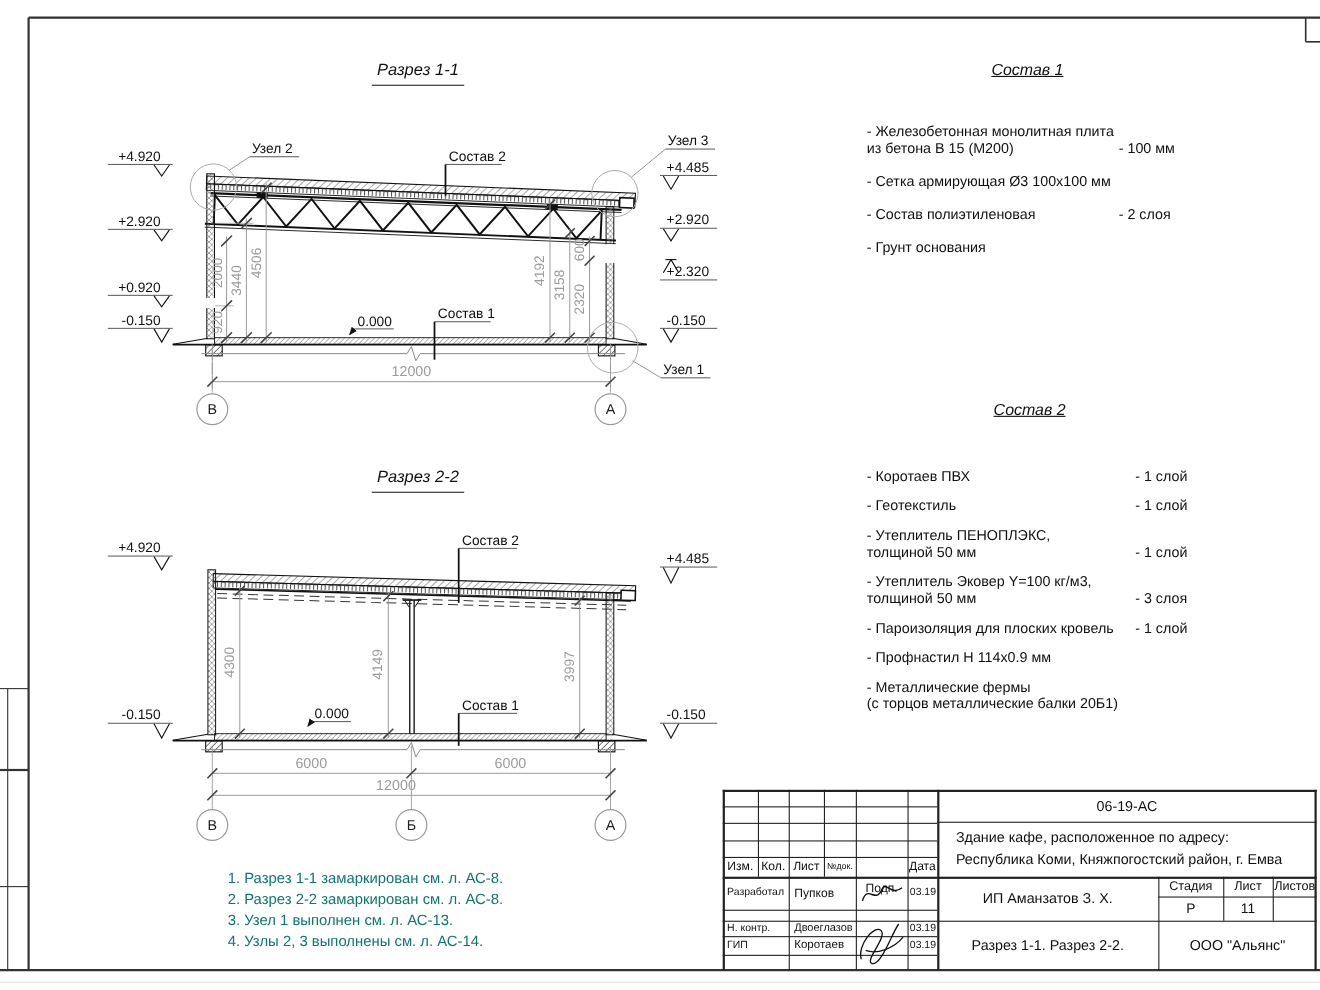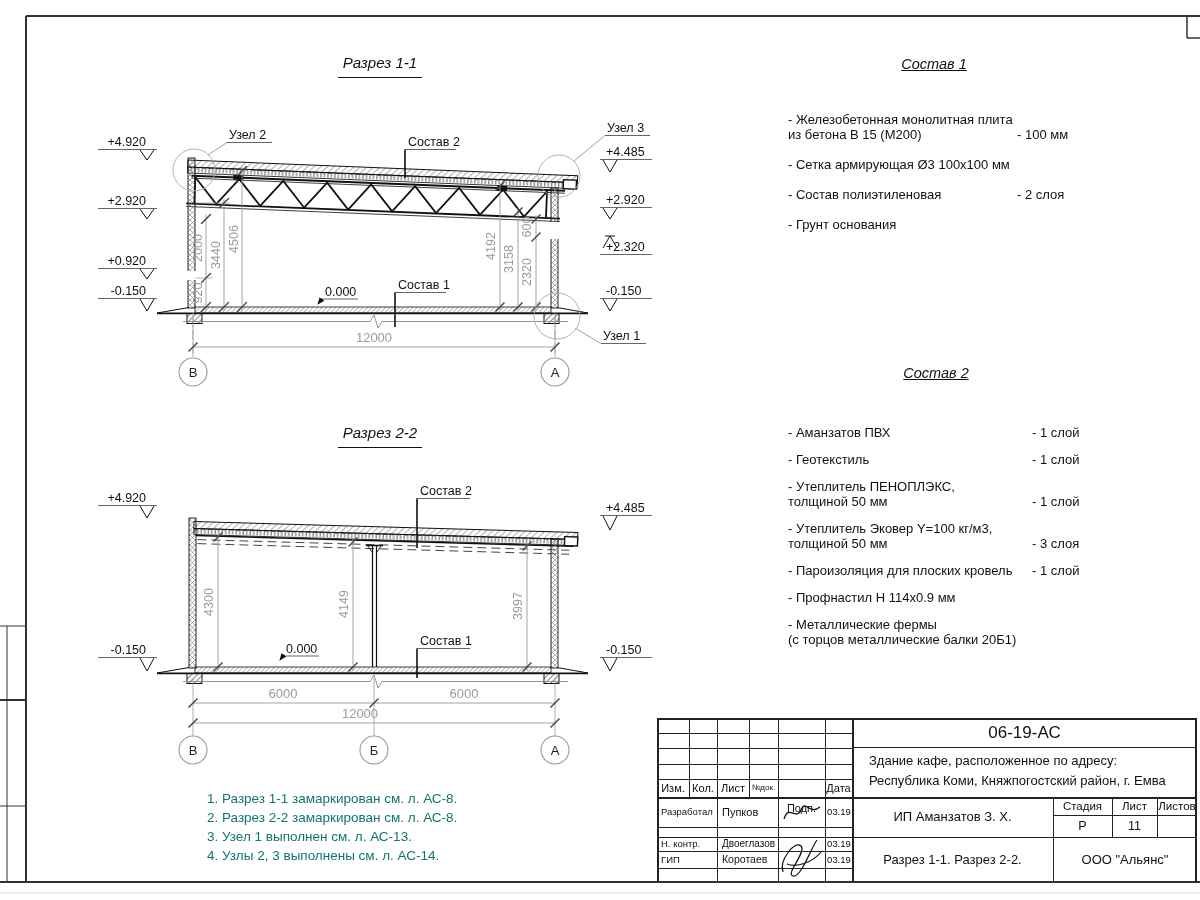--- a/index.html
+++ b/index.html
@@ -338,21 +338,21 @@
       <div class="iname">- Грунт основания</div>
       <div class="ival"></div>
     </div>
   </div>
 </div>
 
 <div class="panel" style="left:788px;top:366px;width:296px;">
   <h3 class="ptitle">Состав 2</h3>
   <div class="items2">
     <div class="item">
-      <div class="iname">- Аманзатов ПВХ</div>
+      <div class="iname">- Коротаев ПВХ</div>
       <div class="ival">- 1 слой</div>
     </div>
     <div class="item">
       <div class="iname">- Геотекстиль</div>
       <div class="ival">- 1 слой</div>
     </div>
     <div class="item">
       <div class="iname">- Утеплитель ПЕНОПЛЭКС,
 толщиной 50 мм</div>
       <div class="ival">- 1 слой</div>
@@ -433,21 +433,21 @@
   <div class="tb-text" style="left:722px;top:851px;width:58px;height:17px;line-height:17px;font-size:10.5px;">Коротаев</div>
   <div class="tb-text c" style="left:826px;top:851px;width:26px;height:17px;line-height:17px;font-size:9.5px;">03.19</div>
 
   <svg class="sig" style="left:780px;top:799px;" width="44" height="26">
     <path d="M4,20 C9,4 16,24 22,9 C26,2 30,16 40,8" fill="none" stroke="#111" stroke-width="1.3"></path>
   </svg>
   <svg class="sig" style="left:777px;top:834px;" width="50" height="46">
     <path d="M6,38 C2,26 18,6 24,12 C30,18 8,40 16,42 C24,44 34,14 40,6 M10,30 C20,34 36,28 44,18" fill="none" stroke="#111" stroke-width="1.2"></path>
   </svg>
 
-  <div class="tb-text c" style="left:852px;top:718px;width:345px;height:29px;line-height:29px;font-size:17px;">06-19-АС</div>
+  <div class="tb-text c" style="left:852px;top:718px;width:345px;height:29px;line-height:29px;font-size:13px;">06-19-АС</div>
   <div class="tb-text" style="left:869px;top:751px;width:325px;height:20px;line-height:20px;font-size:13px;">Здание кафе, расположенное по адресу:</div>
   <div class="tb-text" style="left:869px;top:771px;width:325px;height:20px;line-height:20px;font-size:13px;">Республика Коми, Княжпогостский район, г. Емва</div>
   <div class="tb-text c" style="left:852px;top:797px;width:201px;height:40px;line-height:40px;font-size:13px;">ИП Аманзатов З. Х.</div>
   <div class="tb-text c" style="left:1053px;top:797px;width:59px;height:18px;line-height:18px;font-size:11.5px;">Стадия</div>
   <div class="tb-text c" style="left:1112px;top:797px;width:45px;height:18px;line-height:18px;font-size:11.5px;">Лист</div>
   <div class="tb-text c" style="left:1157px;top:797px;width:40px;height:18px;line-height:18px;font-size:11.5px;overflow:hidden;">Листов</div>
   <div class="tb-text c" style="left:1053px;top:815px;width:59px;height:22px;line-height:22px;font-size:12.5px;">Р</div>
   <div class="tb-text c" style="left:1112px;top:815px;width:45px;height:22px;line-height:22px;font-size:12.5px;">11</div>
   <div class="tb-text c" style="left:852px;top:837px;width:201px;height:45px;line-height:45px;font-size:13px;">Разрез 1-1. Разрез 2-2.</div>
   <div class="tb-text c" style="left:1053px;top:837px;width:144px;height:45px;line-height:45px;font-size:13px;">ООО "Альянс"</div>

